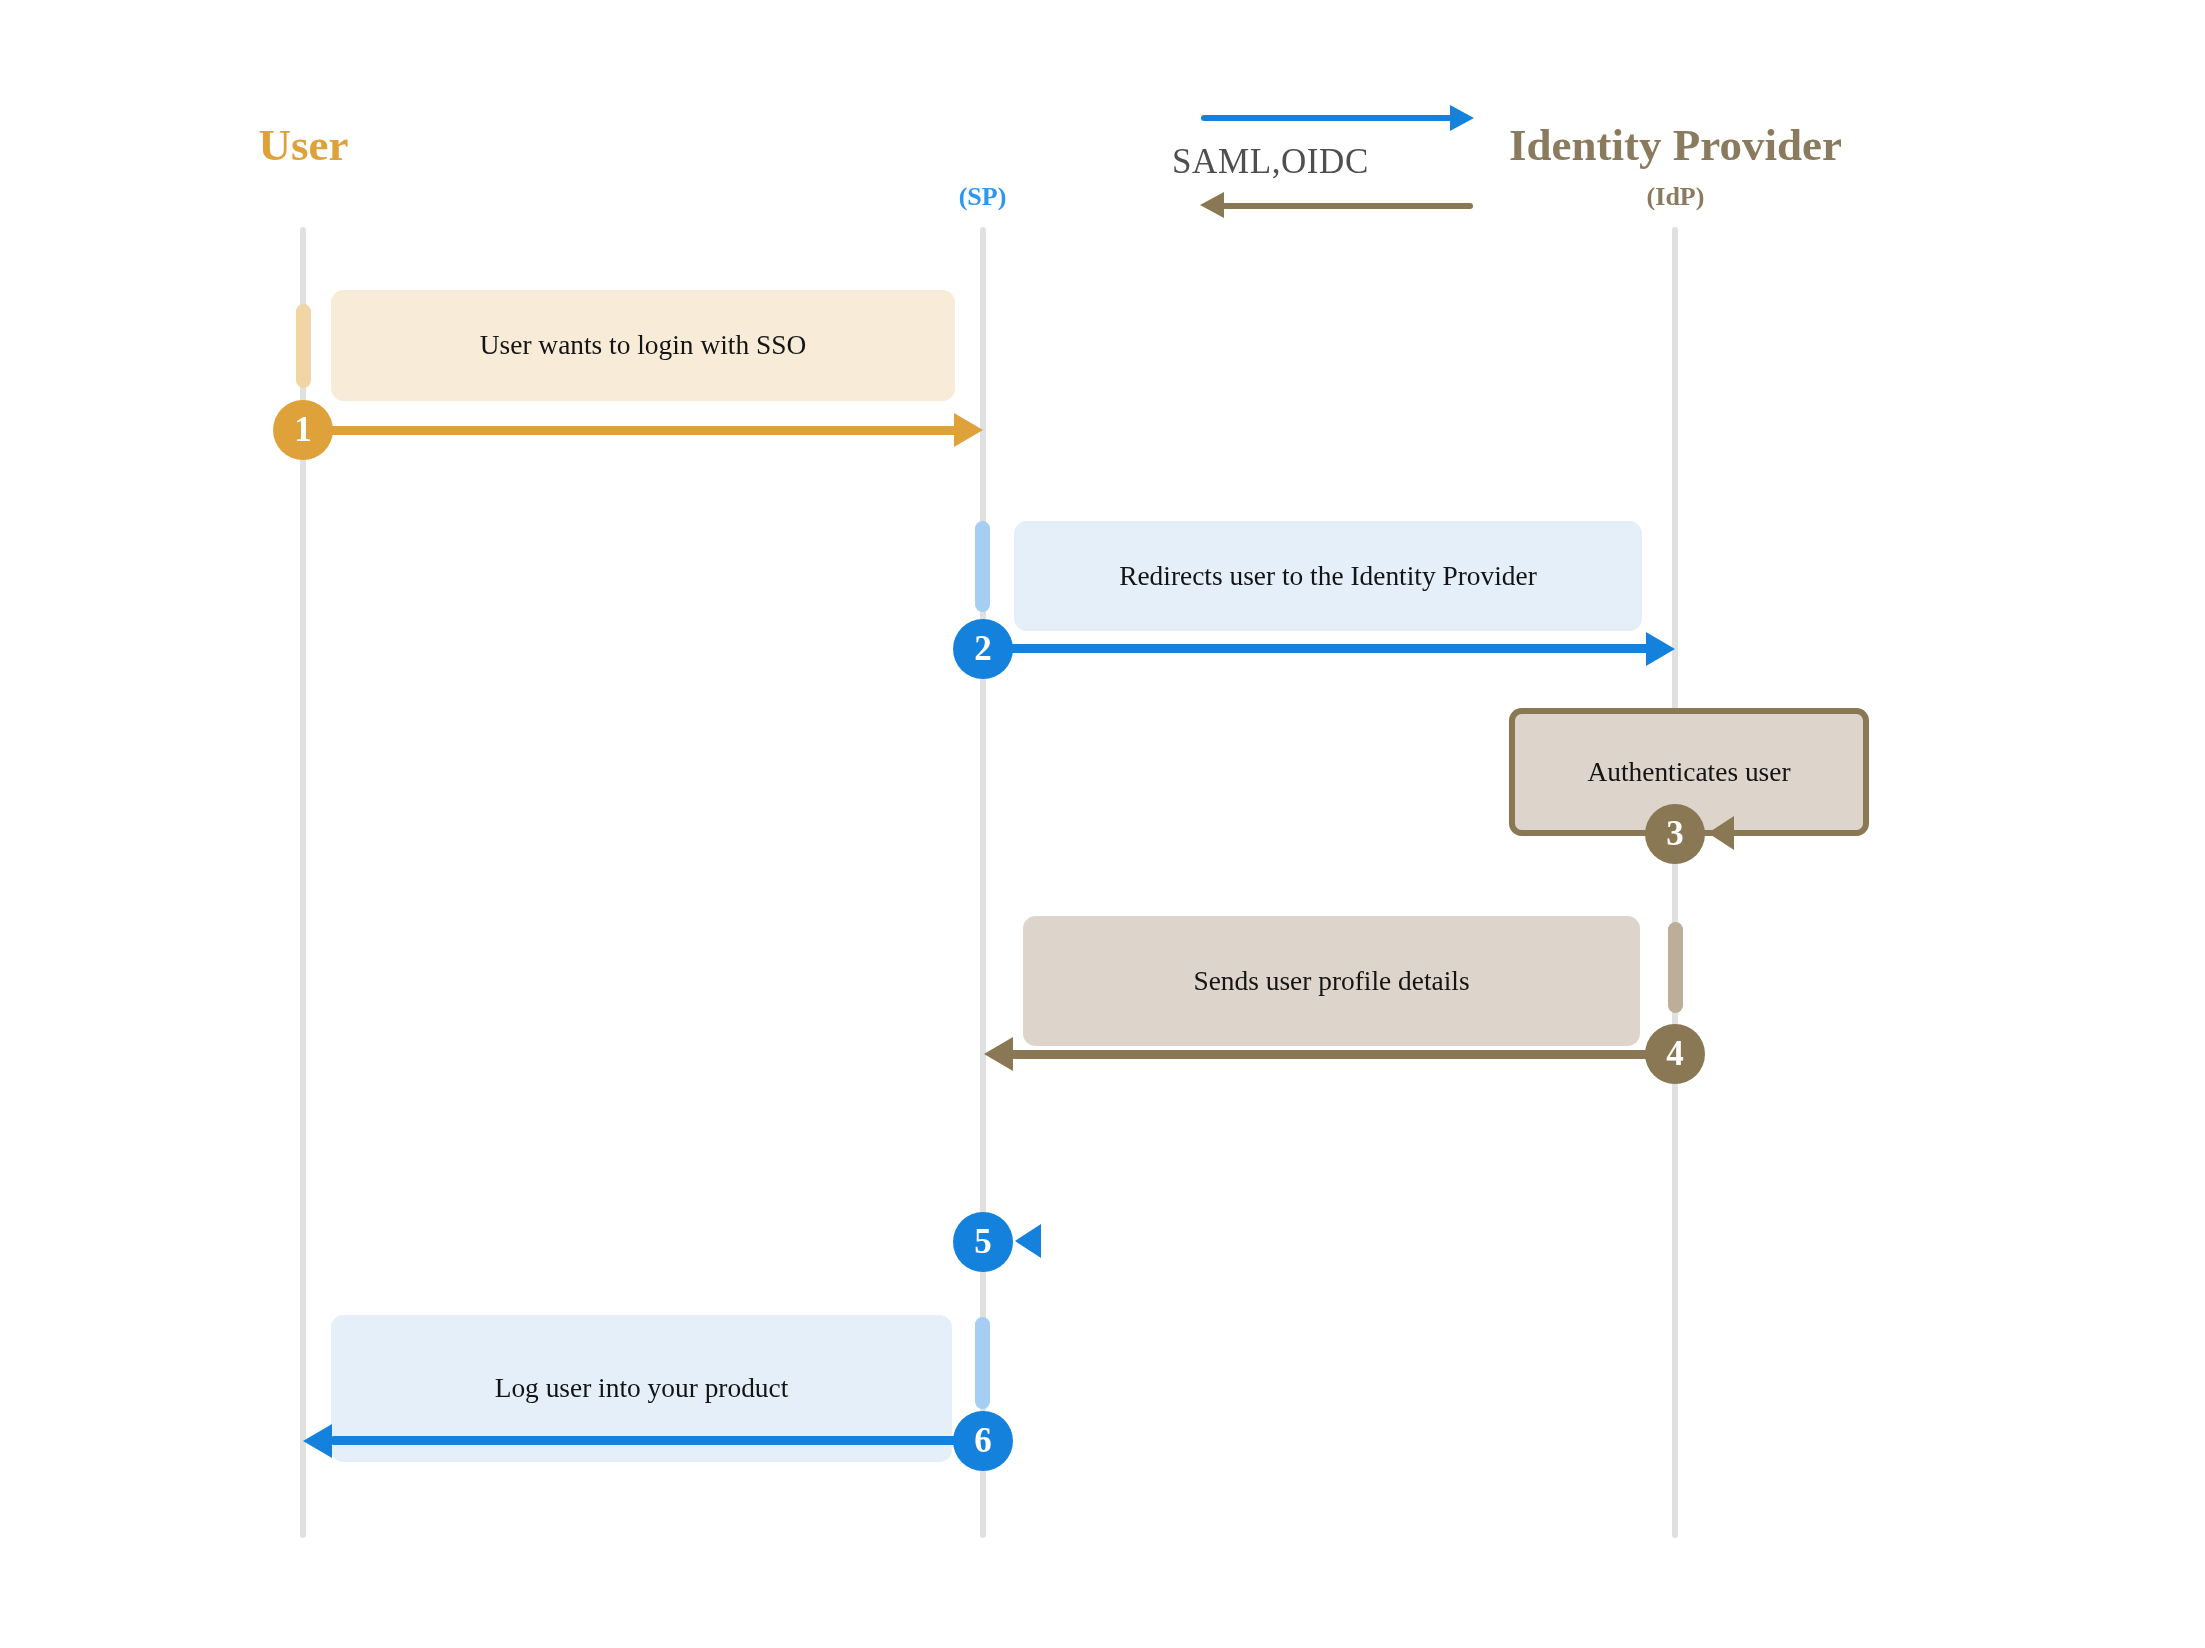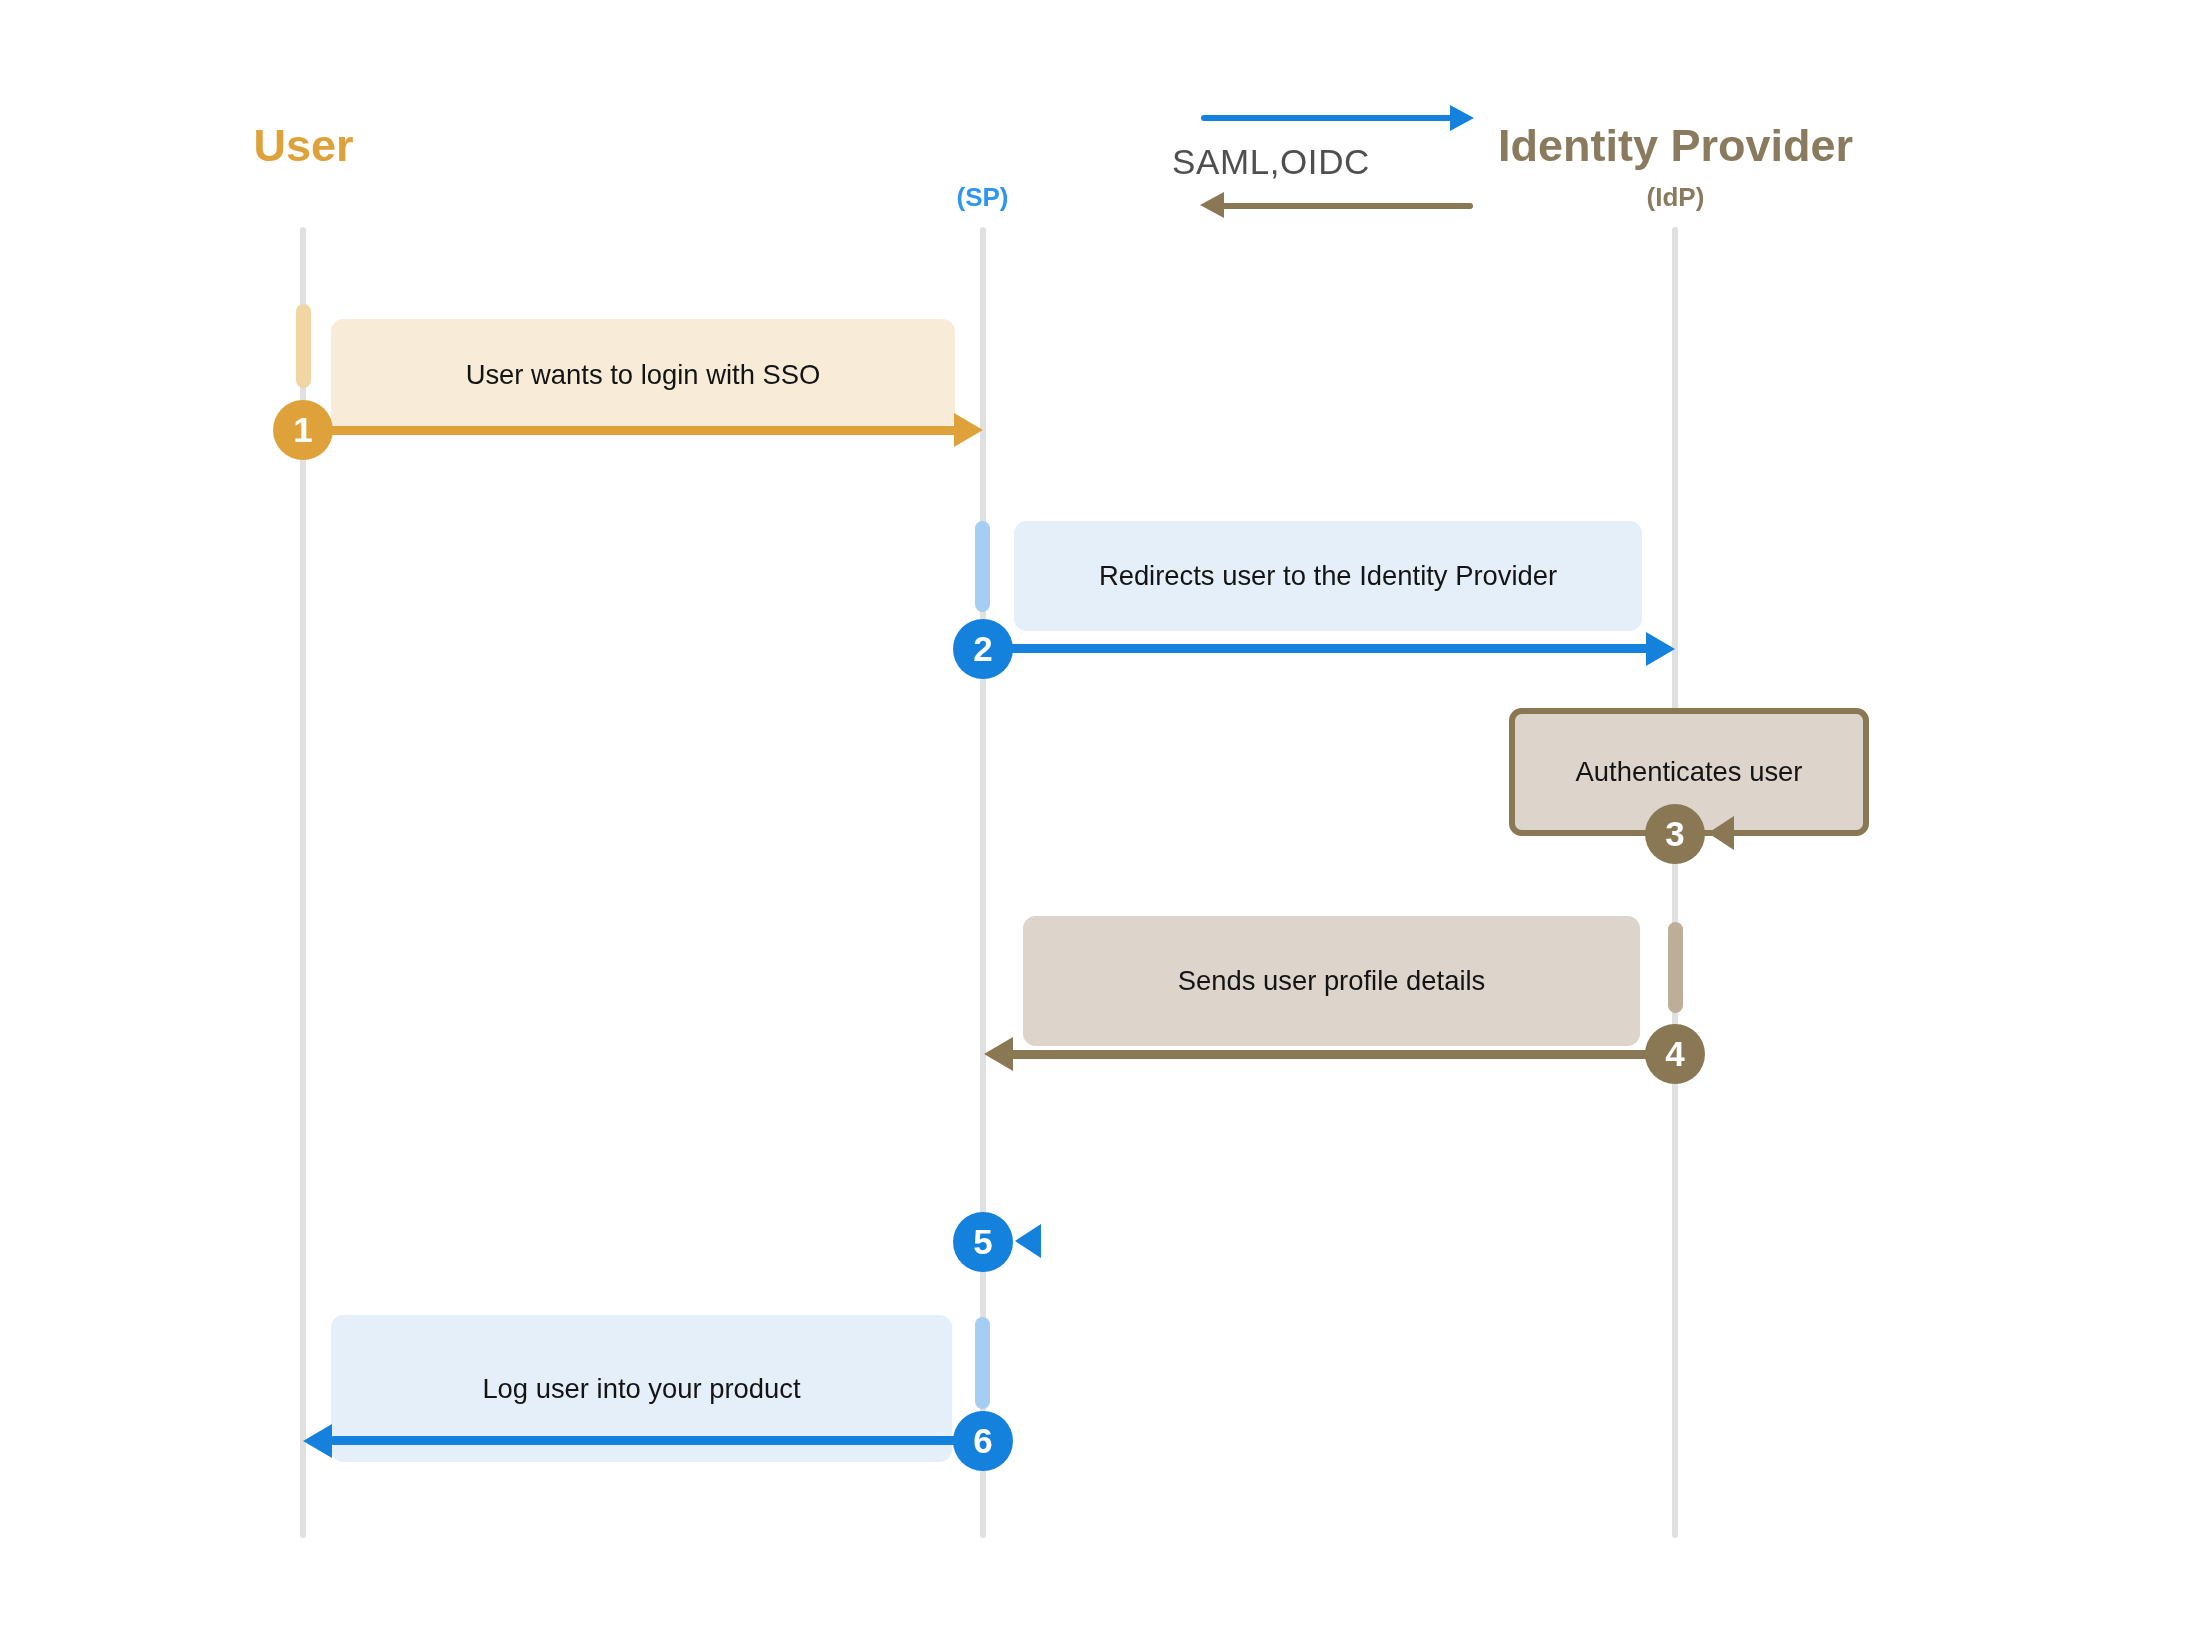--- a/index.html
+++ b/index.html
@@ -16,21 +16,21 @@
     --idp-box-fill:#DDD5CB;
     --lifeline:#E0E0E0;
     --protocol-text:#4F4F4F;
     --box-text:#141414;
   }
   html,body{margin:0;padding:0;background:#ffffff;}
   #canvas{
     position:relative;
     width:2205px;height:1649px;
     background:#ffffff;
-    font-family:Liberation Sans, sans-serif;
+    font-family:Liberation Serif, serif;
     overflow:hidden;
   }
   .lifeline{position:absolute;width:6.2px;background:var(--lifeline);border-radius:3.1px;z-index:1;}
   .actor-title{position:absolute;width:399px;text-align:center;font-size:45px;font-weight:bold;line-height:47px;z-index:2;}
   .actor-subtitle{position:absolute;width:399px;text-align:center;font-size:26px;font-weight:bold;line-height:30px;z-index:2;}
   .t-user{color:var(--user-accent);}
   .t-app{color:var(--app-title);}
   .t-idp{color:var(--idp-title);}
   .legend-line{position:absolute;height:6.2px;border-radius:3.1px;z-index:2;}
   .legend-label{position:absolute;width:324px;text-align:left;font-size:35px;color:var(--protocol-text);z-index:2;letter-spacing:0.6px;}
@@ -60,21 +60,21 @@
   <div class="legend-label" style="left:1172px;top:142px;">SAML,OIDC</div>
 
   <div class="legend-line" style="left:1222px;top:203px;width:251px;background:var(--idp-accent);"></div>
   <div class="tri" style="left:1200px;top:192px;border-top:13.7px solid transparent;border-bottom:13.7px solid transparent;border-right:24px solid var(--idp-accent);"></div>
 
   <div class="lifeline" style="left:300px;top:227px;height:1311px;"></div>
   <div class="lifeline" style="left:980px;top:227px;height:1311px;"></div>
   <div class="lifeline" style="left:1672px;top:227px;height:1311px;"></div>
 
   <div class="activation" style="left:296px;top:304px;height:84px;background:var(--user-light);"></div>
-  <div class="note" style="left:331px;top:319px;width:624px;height:111px;background:var(--user-box-fill);">
+  <div class="note" style="left:331px;top:290px;width:624px;height:111px;background:var(--user-box-fill);">
     <span>User wants to login with SSO</span>
   </div>
   <div class="msg-line" style="left:303px;top:426px;width:652px;background:var(--user-accent);"></div>
   <div class="tri" style="left:954px;top:413px;border-top:17px solid transparent;border-bottom:17px solid transparent;border-left:29px solid var(--user-accent);"></div>
   <div class="num-circle" style="left:273px;top:400px;background:var(--user-accent);">
     <span>1</span>
   </div>
 
   <div class="activation" style="left:975px;top:521px;height:91px;background:var(--app-light);"></div>
   <div class="note" style="left:1014px;top:521px;width:628px;height:110px;background:var(--app-box-fill);">

